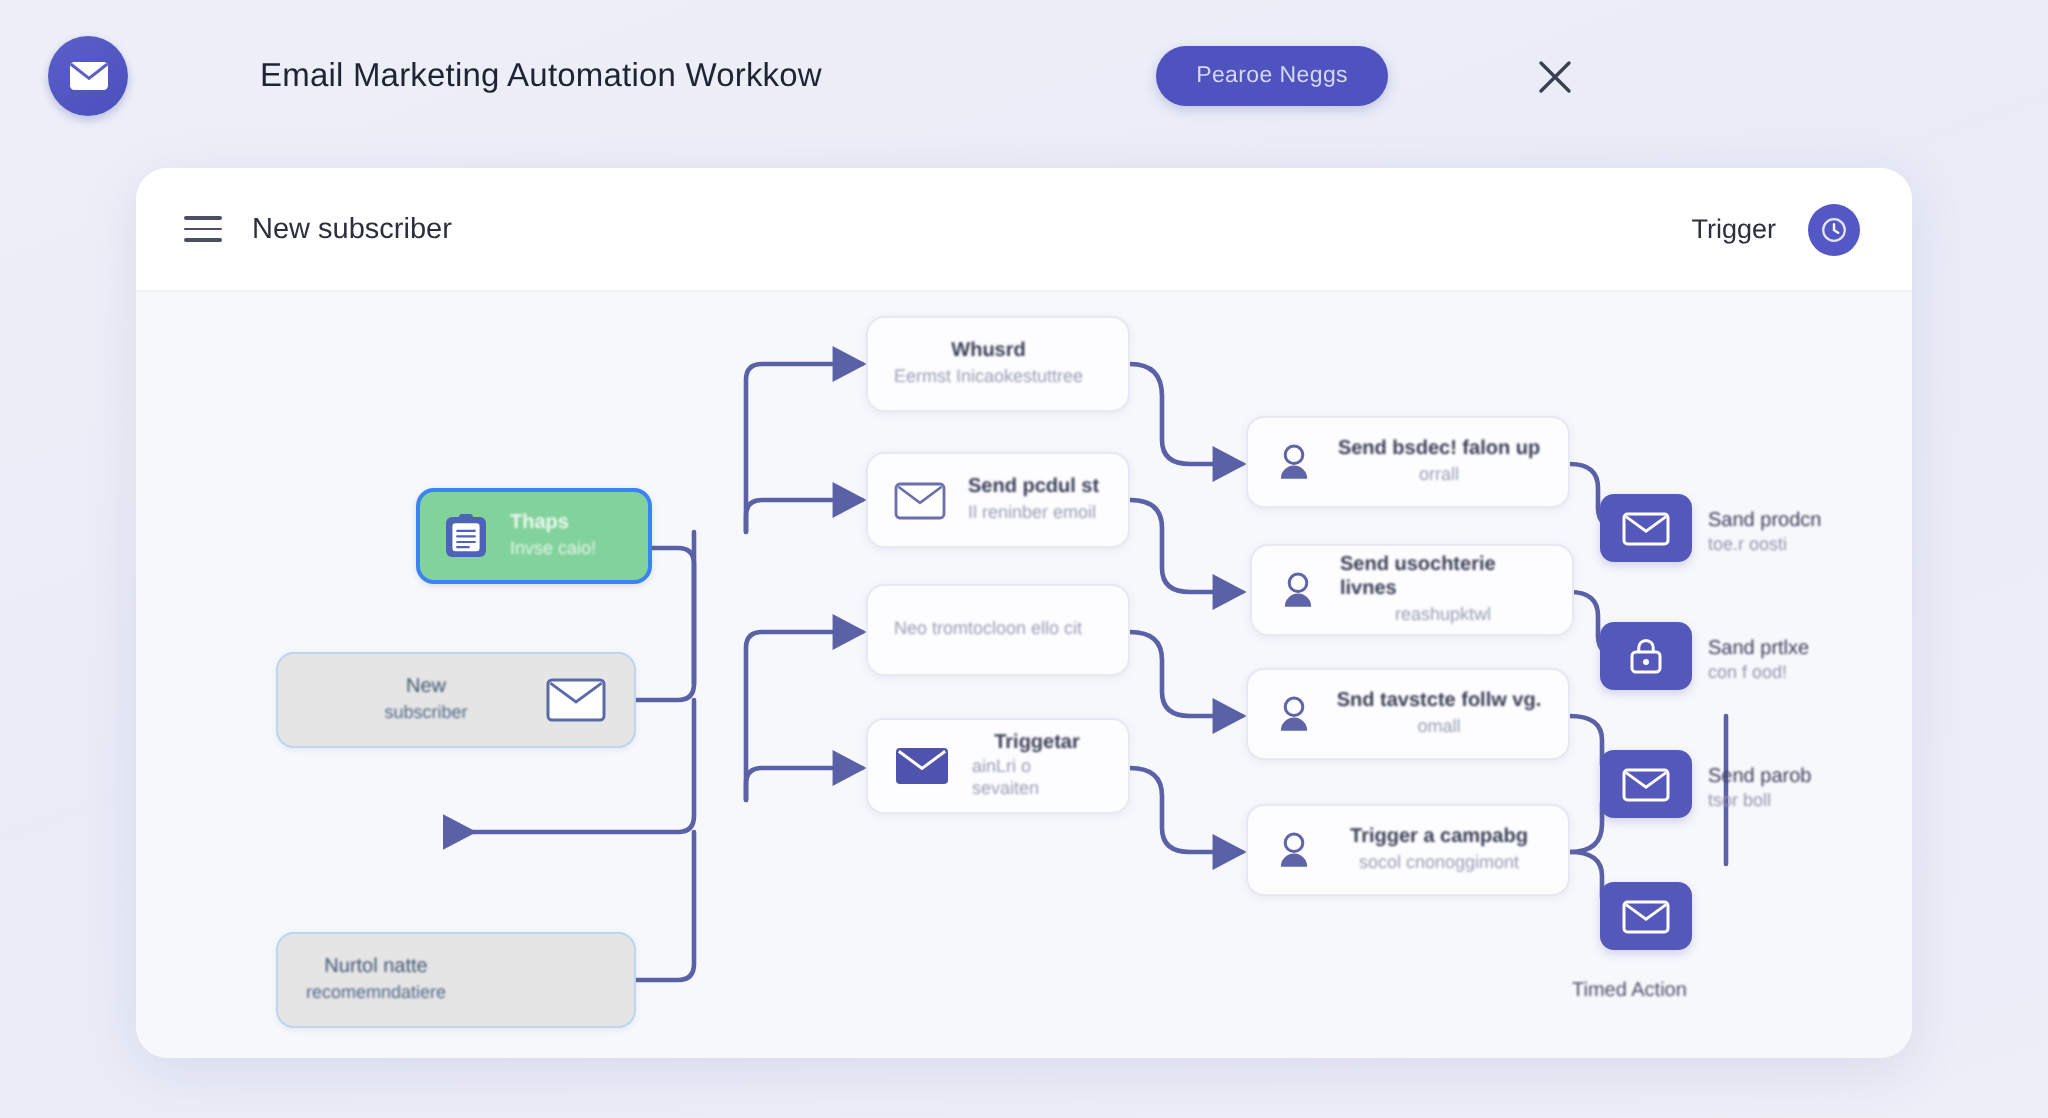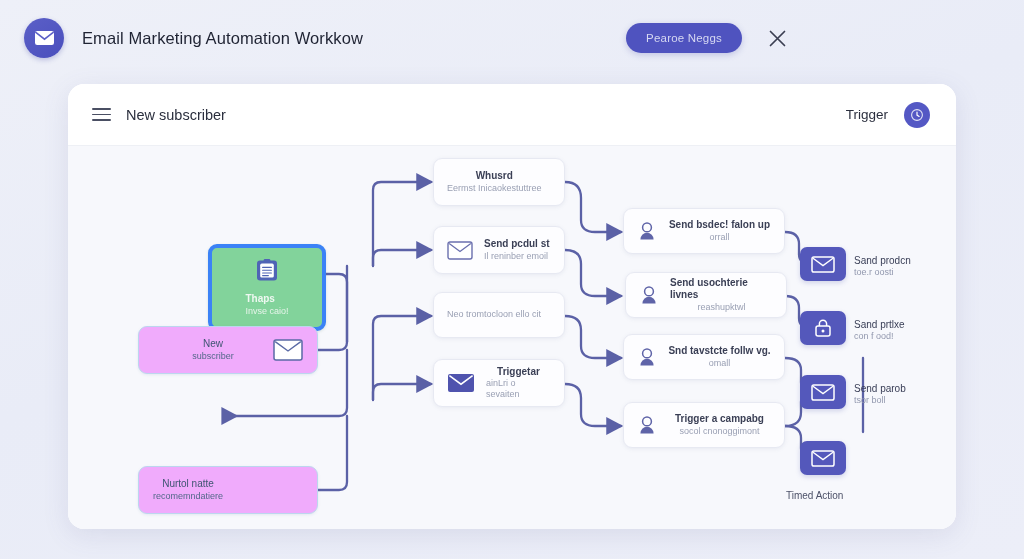--- a/index.html
+++ b/index.html
@@ -14,20 +14,21 @@
   }
 
   
   .header {
     position: absolute;
     top: 0; left: 0;
     width: 812px; height: 76px;
     display: flex;
     align-items: center;
     padding: 0 22px 0 24px;
+    gap: 48px;
   }
   .avatar-circle {
     width: 40px; height: 40px;
     border-radius: 50%;
     background: linear-gradient(145deg, #5b5fc7, #4a4fbd);
     display: flex; align-items: center; justify-content: center;
     flex: 0 0 auto;
     box-shadow: 0 2px 5px rgba(70,75,170,0.30);
   }
   .avatar-circle svg { display: block; }
@@ -125,32 +126,31 @@
     flex-direction: column;
     line-height: 1.25;
     filter: blur(.5px);
   }
   .node .t1 { font-size: 10px; }
   .node .t2 { font-size: 9px; }
 
   
   .node-green {
     background: #82d39b;
-    border: 4px solid #3b82f6;
+    border: 2px solid #3b82f6;
     padding: 10px 12px;
     gap: 11px;
     box-shadow: 0 1px 3px rgba(80,120,95,0.18);
-    flex-direction: column;
   }
   .node-green .t1 { color: #eef8f1; font-weight: bold; }
   .node-green .t2 { color: #e6f4ea; }
 
   
   .node-blue {
-    background: #f0abfc;
+    background: #e5e5e5;
     border: 1px solid #bcd6ee;
     padding: 11px 14px;
     gap: 0;
     box-shadow: 0 1px 3px rgba(90,120,160,0.12);
   }
   .node-blue .t1 { color: #3f5572; }
   .node-blue .t2 { color: #53688a; }
   .node-blue.center { justify-content: center; text-align: center; }
 
   

